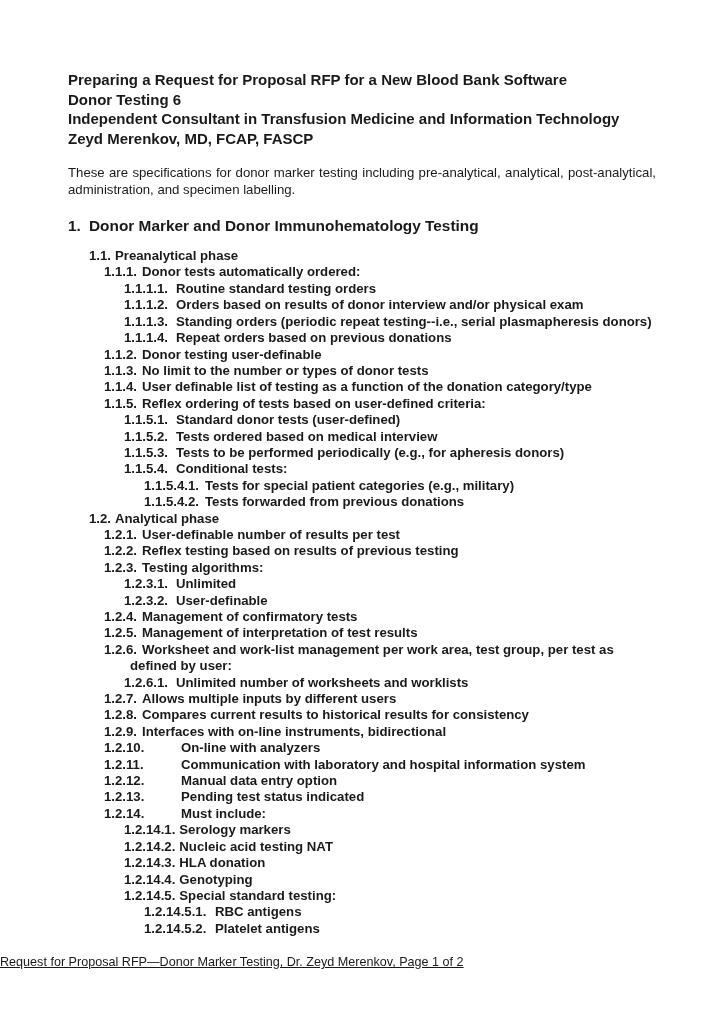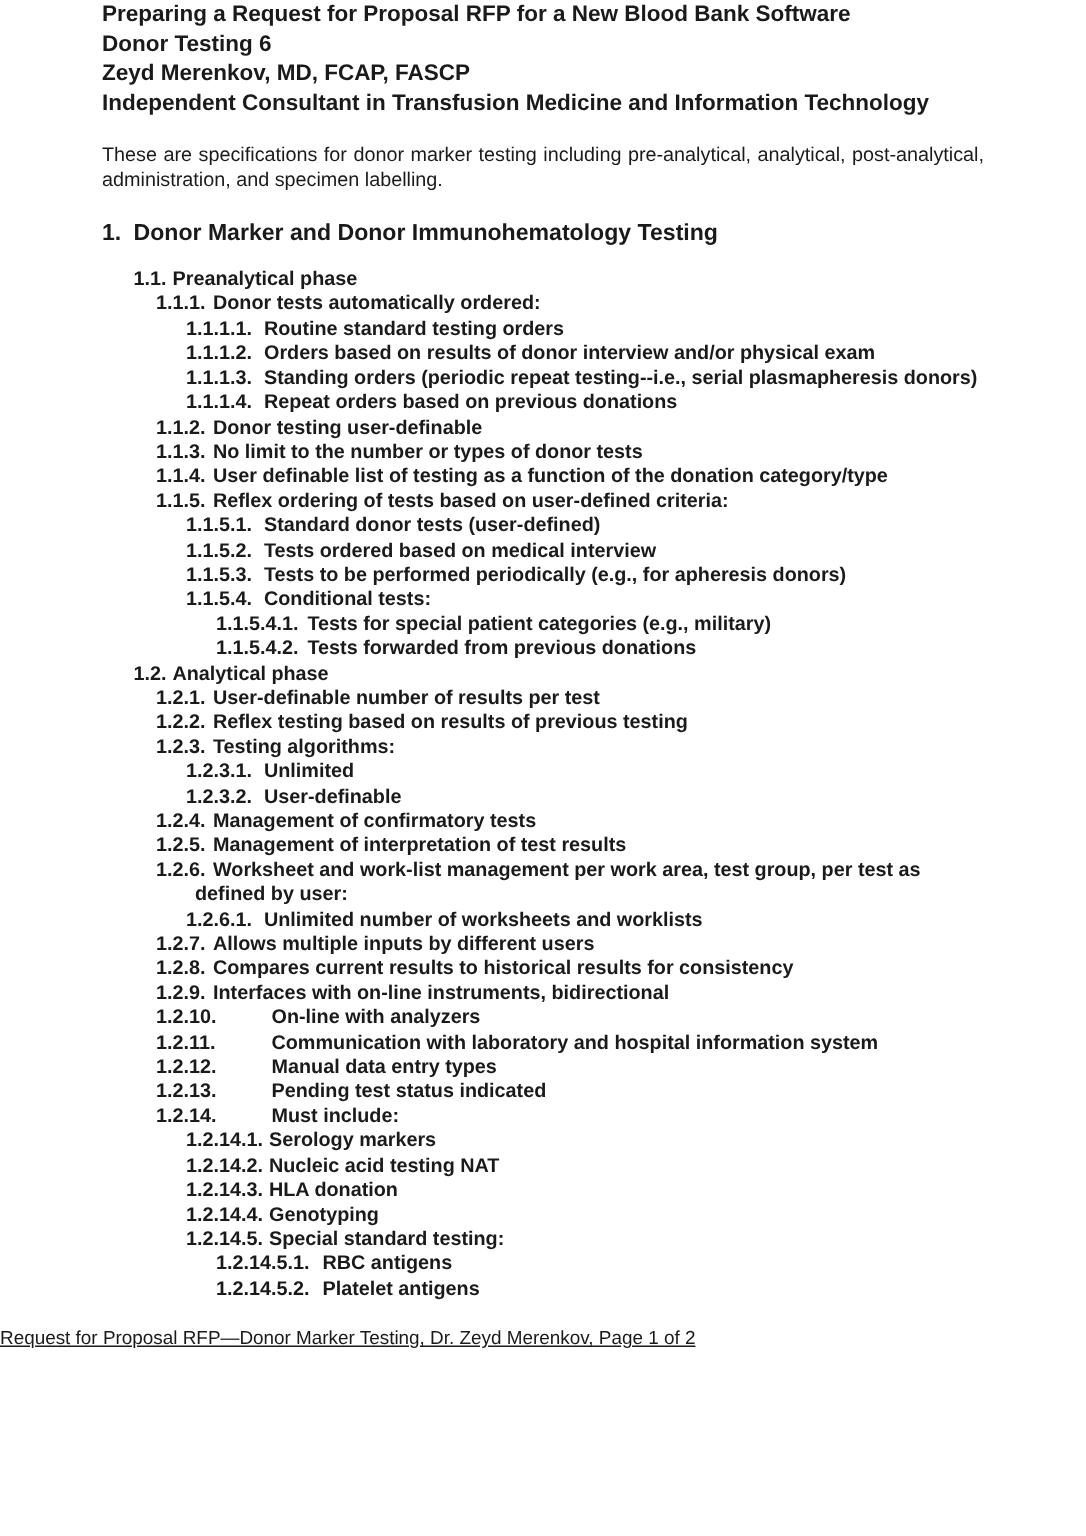--- a/index.html
+++ b/index.html
@@ -5,20 +5,21 @@
   * { margin: 0; padding: 0; box-sizing: border-box; }
   html, body { background: #ffffff; }
   .page {
     position: relative;
     width: 724px;
     height: 1024px;
     background: #ffffff;
     color: #1a1a1a;
     font-family: "Liberation Sans", sans-serif;
     font-size: 13.2px;
+    padding-top: 70px;
     overflow: hidden;
   }
   .doc-header {
     margin: 0 68px;
     font-weight: bold;
     font-size: 15px;
     line-height: 19.6px;
   }
   .intro {
     margin: 17px 68px 0 68px;
@@ -69,22 +70,22 @@
   }
 </style>
 </head>
 <body>
 
 <div class="page">
 
   <div class="doc-header">
     <div>Preparing a Request for Proposal RFP for a New Blood Bank Software</div>
     <div>Donor Testing 6</div>
+    <div>Independent Consultant in Transfusion Medicine and Information Technology</div>
     <div>Zeyd Merenkov, MD, FCAP, FASCP</div>
-    <div>Independent Consultant in Transfusion Medicine and Information Technology</div>
   </div>
 
   <p class="intro">These are specifications for donor marker testing including pre-analytical, analytical, post-analytical, administration, and specimen labelling.</p>
 
   <div class="section-heading"><span class="s-num">1.</span><span>Donor Marker and Donor Immunohematology Testing</span></div>
 
   <div class="outline" id="outline">
       <div class="row lvl2"><span class="num">1.1.</span><span class="txt">Preanalytical phase</span></div>
       <div class="row lvl3"><span class="num">1.1.1.</span><span class="txt">Donor tests automatically ordered:</span></div>
       <div class="row lvl4"><span class="num">1.1.1.1.</span><span class="txt">Routine standard testing orders</span></div>
@@ -109,21 +110,21 @@
       <div class="row lvl4"><span class="num">1.2.3.2.</span><span class="txt">User-definable</span></div>
       <div class="row lvl3"><span class="num">1.2.4.</span><span class="txt">Management of confirmatory tests</span></div>
       <div class="row lvl3"><span class="num">1.2.5.</span><span class="txt">Management of interpretation of test results</span></div>
       <div class="row lvl3"><span class="num">1.2.6.</span><span class="txt">Worksheet and work-list management per work area, test group, per test as defined by user:</span></div>
       <div class="row lvl4"><span class="num">1.2.6.1.</span><span class="txt">Unlimited number of worksheets and worklists</span></div>
       <div class="row lvl3"><span class="num">1.2.7.</span><span class="txt">Allows multiple inputs by different users</span></div>
       <div class="row lvl3"><span class="num">1.2.8.</span><span class="txt">Compares current results to historical results for consistency</span></div>
       <div class="row lvl3"><span class="num">1.2.9.</span><span class="txt">Interfaces with on-line instruments, bidirectional</span></div>
       <div class="row lvl3 wide"><span class="num">1.2.10.</span><span class="txt">On-line with analyzers</span></div>
       <div class="row lvl3 wide"><span class="num">1.2.11.</span><span class="txt">Communication with laboratory and hospital information system</span></div>
-      <div class="row lvl3 wide"><span class="num">1.2.12.</span><span class="txt">Manual data entry types</span></div>
+      <div class="row lvl3 wide"><span class="num">1.2.12.</span><span class="txt">Manual data entry option</span></div>
       <div class="row lvl3 wide"><span class="num">1.2.13.</span><span class="txt">Pending test status indicated</span></div>
       <div class="row lvl3 wide"><span class="num">1.2.14.</span><span class="txt">Must include:</span></div>
       <div class="row lvl4"><span class="num">1.2.14.1.</span><span class="txt">Serology markers</span></div>
       <div class="row lvl4"><span class="num">1.2.14.2.</span><span class="txt">Nucleic acid testing NAT</span></div>
       <div class="row lvl4"><span class="num">1.2.14.3.</span><span class="txt">HLA donation</span></div>
       <div class="row lvl4"><span class="num">1.2.14.4.</span><span class="txt">Genotyping</span></div>
       <div class="row lvl4"><span class="num">1.2.14.5.</span><span class="txt">Special standard testing:</span></div>
       <div class="row lvl5 wide"><span class="num">1.2.14.5.1.</span><span class="txt">RBC antigens</span></div>
       <div class="row lvl5 wide"><span class="num">1.2.14.5.2.</span><span class="txt">Platelet antigens</span></div>
     </div>

